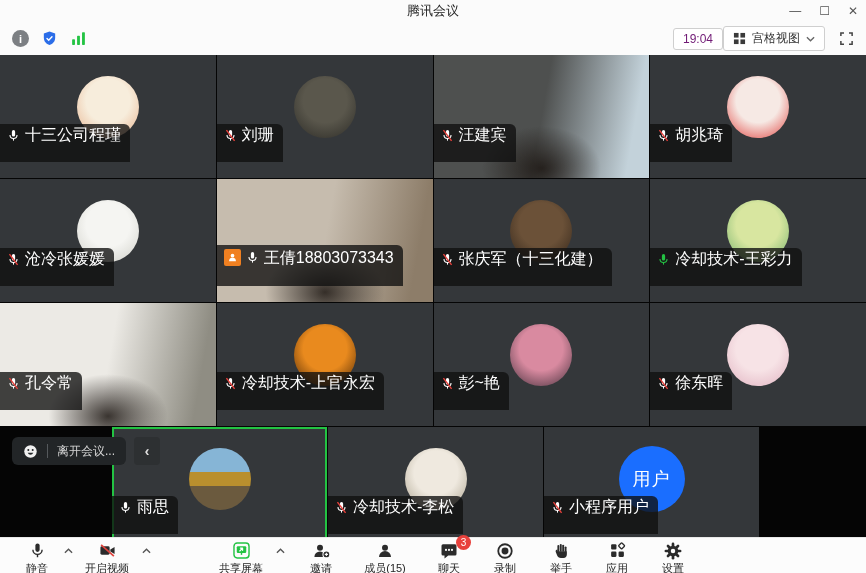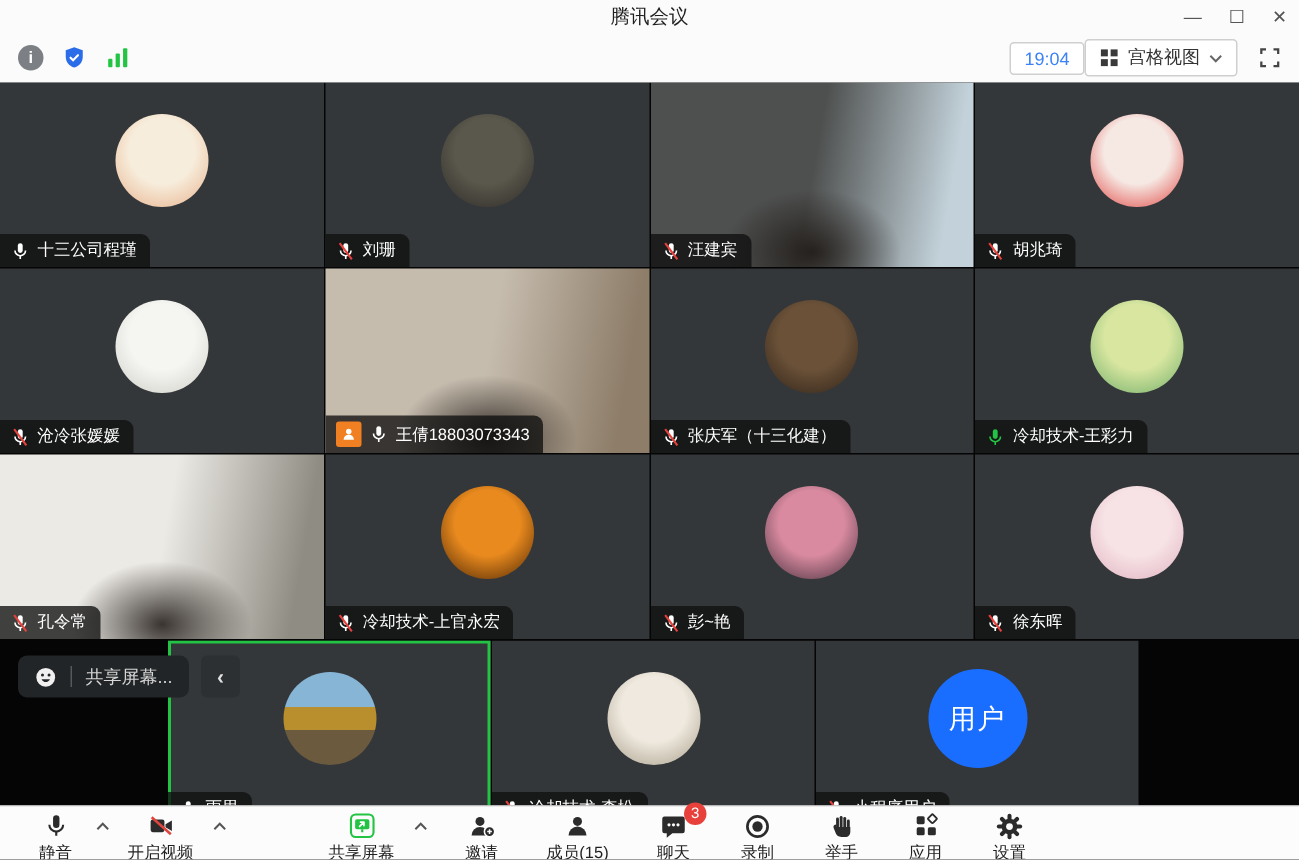--- a/index.html
+++ b/index.html
@@ -11,38 +11,38 @@
   .title{font-size:13px;color:#1f1f1f;}
   .win-controls{position:absolute;right:8px;top:0;height:22px;display:flex;align-items:center;gap:18px;
     color:#555;font-size:12px;}
   .win-controls span{cursor:default;line-height:1;}
   .menubar{position:absolute;top:22px;left:0;right:0;height:33px;background:#fbfbfb;
     display:flex;align-items:center;padding:0 12px;box-sizing:border-box;z-index:10;}
   .status-ico{margin-right:12px;display:flex;align-items:center;justify-content:center;}
   .info-circle{width:17px;height:17px;border-radius:50%;background:#7c7f83;color:#fff;
     font-size:11px;font-weight:bold;display:flex;align-items:center;justify-content:center;}
   .menubar-right{margin-left:auto;display:flex;align-items:center;}
-  .time-box{border:1px solid #cfcfcf;border-radius:3px;padding:3px 9px;font-size:12px;color:#3b82f6;background:#fff;}
+  .time-box{border:1px solid #cfcfcf;border-radius:3px;padding:3px 9px;font-size:12px;color:#701a75;background:#fff;}
   .view-btn{display:flex;align-items:center;gap:6px;border:1px solid #cfcfcf;border-radius:3px;
     padding:3px 9px;font-size:12px;color:#333;background:#fff;}
   .fs-btn{margin-left:14px;display:flex;align-items:center;}
   
   .stage{position:absolute;top:55px;left:0;width:866px;height:482px;background:#050505;overflow:hidden;}
   .grid-row{display:flex;gap:1px;margin-bottom:1px;}
   .grid-row.r4{margin-left:112px;height:110px;overflow:hidden;margin-bottom:0;}
   .tile{position:relative;flex:1 1 0;height:123px;background:#34373a;overflow:hidden;}
   .grid-row.r4 .tile{flex:none;width:215px;height:123px;}
   .tile.selected{outline:2px solid #23c343;outline-offset:-2px;}
   .avatar{position:absolute;left:50%;top:42%;transform:translate(-50%,-50%);
     width:62px;height:62px;border-radius:50%;}
   .avatar.textav{display:flex;align-items:center;justify-content:center;width:66px;height:66px;
     color:#fff;font-size:18px;letter-spacing:1px;}
-  .nlabel{position:absolute;left:0;bottom:0;display:flex;align-items:center;gap:5px;
-    background:rgba(16,16,16,.78);color:#fff;font-size:11px;line-height:14px;
-    padding:4px 9px 4px 7px;border-radius:0 6px 0 0;max-width:94%;white-space:nowrap;}
+  .nlabel{position:absolute;left:0;bottom:16px;display:flex;align-items:center;gap:5px;
+    background:rgba(16,16,16,.78);color:#fff;font-size:16px;line-height:14px;
+    padding:4px 9px 20px 7px;border-radius:0 6px 0 0;max-width:94%;white-space:nowrap;}
   .host-badge{width:17px;height:17px;border-radius:2px;display:flex;align-items:center;justify-content:center;flex:none;}
   .micwrap{display:flex;align-items:center;flex:none;}
   
   .chatbar{position:absolute;left:12px;top:382px;display:flex;gap:8px;z-index:6;}
   .chat-pill{background:#222527;border-radius:6px;height:28px;display:flex;align-items:center;
     padding:0 11px;gap:9px;}
   .chat-divider{width:1px;height:14px;background:#55595c;}
   .chat-ph{color:#d6d6d6;font-size:12px;}
   .chat-collapse{background:#2d3032;border-radius:4px;width:26px;height:28px;color:#e0e0e0;
     display:flex;align-items:center;justify-content:center;font-size:14px;font-weight:bold;}
@@ -339,21 +339,21 @@
 
     <div class="chatbar">
       <div class="chat-pill">
         <svg width="15" height="15" viewBox="0 0 24 24">
             <circle cx="12" cy="12" r="10" fill="#f0f0f0"></circle>
             <circle cx="8.5" cy="9.5" r="1.6" fill="#222527"></circle>
             <circle cx="15.5" cy="9.5" r="1.6" fill="#222527"></circle>
             <path d="M7.5 14c1 2 2.6 3 4.5 3s3.5-1 4.5-3z" fill="#222527"></path>
           </svg>
         <span class="chat-divider"></span>
-        <span class="chat-ph">共享屏幕...</span>
+        <span class="chat-ph">离开会议...</span>
       </div>
       <div class="chat-collapse">‹</div>
     </div>
   </div>
 
   <div class="toolbar">
 
     <div class="tool">
       <span class="ticon">
         <svg width="17" height="17" viewBox="0 0 24 24">

